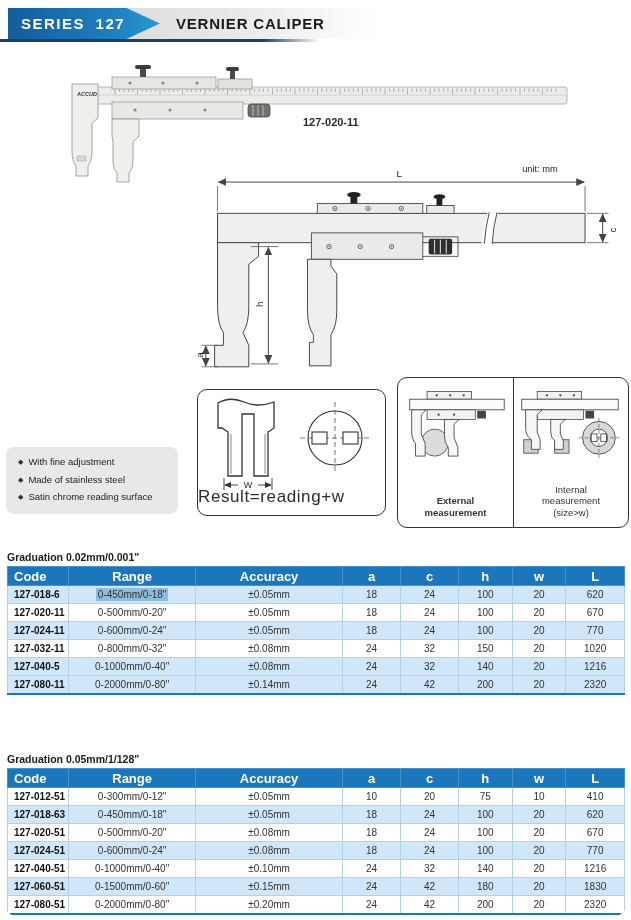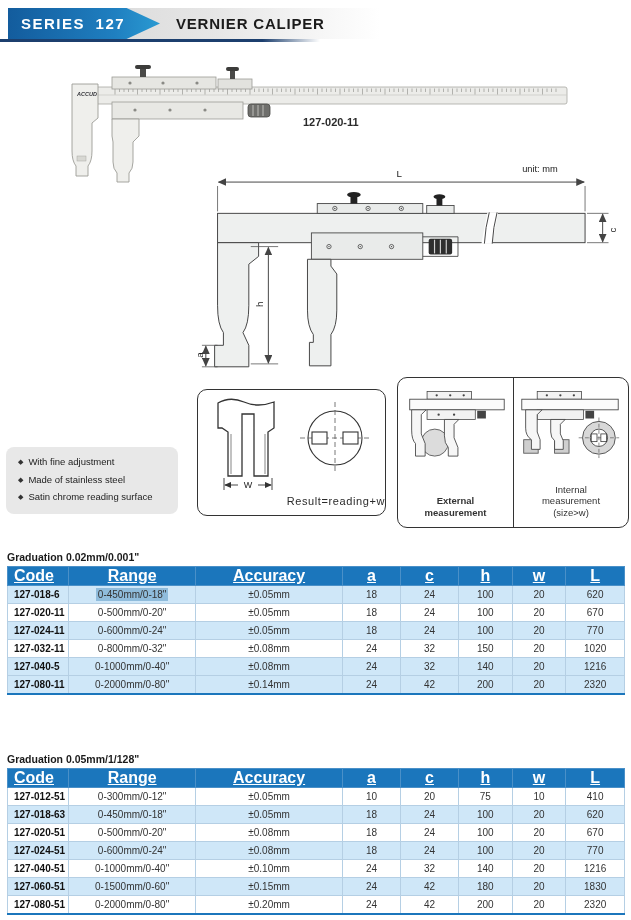--- a/index.html
+++ b/index.html
@@ -1,17 +1,17 @@
 <!DOCTYPE html>
 <html><head>
 <meta charset="utf-8">
 <style>
   * { margin:0; padding:0; box-sizing:border-box; }
   body { background:#fff; font-family:"Liberation Sans", sans-serif; }
-  .page { position:relative; width:631px; height:920px; background:#fff; overflow:hidden; }
+  .page { position:relative; width:631px; height:920px; background:#fff; overflow:hidden;border-radius:27px; }
 
   
   .hdr-strip { position:absolute; left:12px; top:8px; width:368px; height:31px;
     background:linear-gradient(90deg,#d2d2d2 0%,#e6e6e6 55%,#ffffff 100%); }
   .hdr-navy { position:absolute; left:0; top:39px; width:320px; height:3px;
     background:linear-gradient(90deg,#1c3f6e 0%,#1c3f6e 82%,rgba(28,63,110,0) 100%); }
   .hdr-arrow { position:absolute; left:8px; top:8px; width:152px; height:31px;
     background:linear-gradient(90deg,#135c9d 0%,#1f7fc0 70%,#2a9ad2 100%);
     clip-path:polygon(0 0,78% 0,100% 50%,78% 100%,0 100%);
     color:#fff; font-weight:bold; font-size:15px; letter-spacing:1.5px; word-spacing:5px;
@@ -21,37 +21,37 @@
 
   
   .features { position:absolute; left:6px; top:447px; width:172px; height:67px;
     background:#e8e8e8; border-radius:8px; padding:9px 8px 6px 12px; }
   .features .f-item { font-size:9.5px; color:#222; margin-bottom:6.5px; white-space:nowrap; }
   .features .blt { display:inline-block; font-size:7px; color:#333; vertical-align:1px; margin-right:5px; }
 
   
   .jawbox { position:absolute; left:197px; top:389px; width:189px; height:127px;
     border:1.5px solid #333; border-radius:10px; background:#fff; }
-  .jawbox .result { position:absolute; left:0; right:0; bottom:8px; text-align:right;
-    font-size:11px; color:#2b2b2b; letter-spacing:0.6px; }
+  .jawbox .result { position:absolute; left:0; right:0; bottom:8px; text-align:left;
+    font-size:17px; color:#2b2b2b; letter-spacing:0.6px; }
   .measbox { position:absolute; left:397px; top:377px; width:232px; height:151px;
     border:1.5px solid #333; border-radius:10px; background:#fff; display:flex; }
   .measbox .panel { position:relative; width:50%; height:100%; }
   .measbox .panel + .panel { border-left:1.5px solid #333; }
   .measbox .mlabel { position:absolute; left:0; right:0; bottom:9px; text-align:center;
     font-size:9.5px; line-height:1.2; color:#333; }
   .measbox .mlabel span { display:block; }
 
   
   .tbl-title { position:absolute; left:7px; font-size:10.5px; font-weight:bold; color:#1a1a1a; }
   .tbl-wrap { position:absolute; left:7px; width:618px; }
   table { width:100%; border-collapse:collapse; table-layout:fixed;
     border:1px solid #9dbdd6; border-bottom:2px solid #1b76bc; }
-  th { background:#1b76bc; color:#fff; font-size:16px; font-weight:bold; height:19px;
-    border:1px solid #4a90c8; text-align:center;text-decoration:underline; }
+  th { background:#1b76bc; color:#fff; font-size:13px; font-weight:bold; height:19px;
+    border:1px solid #4a90c8; text-align:center; }
   td { font-size:10px; color:#333; height:18px; border:1px solid #b5cfe4; text-align:center;
     background:#fff; overflow:hidden; white-space:nowrap; }
   tr.alt td { background:#cfe7f8; }
   td.code { font-weight:bold; color:#111; }
   th.first, td.first { text-align:left; padding-left:6px; }
   .sel { background:#8fbcdc; padding:1px 2px; }
 
   svg text { font-family:"Liberation Sans", sans-serif; }
   .abs { position:absolute; }
 </style>

